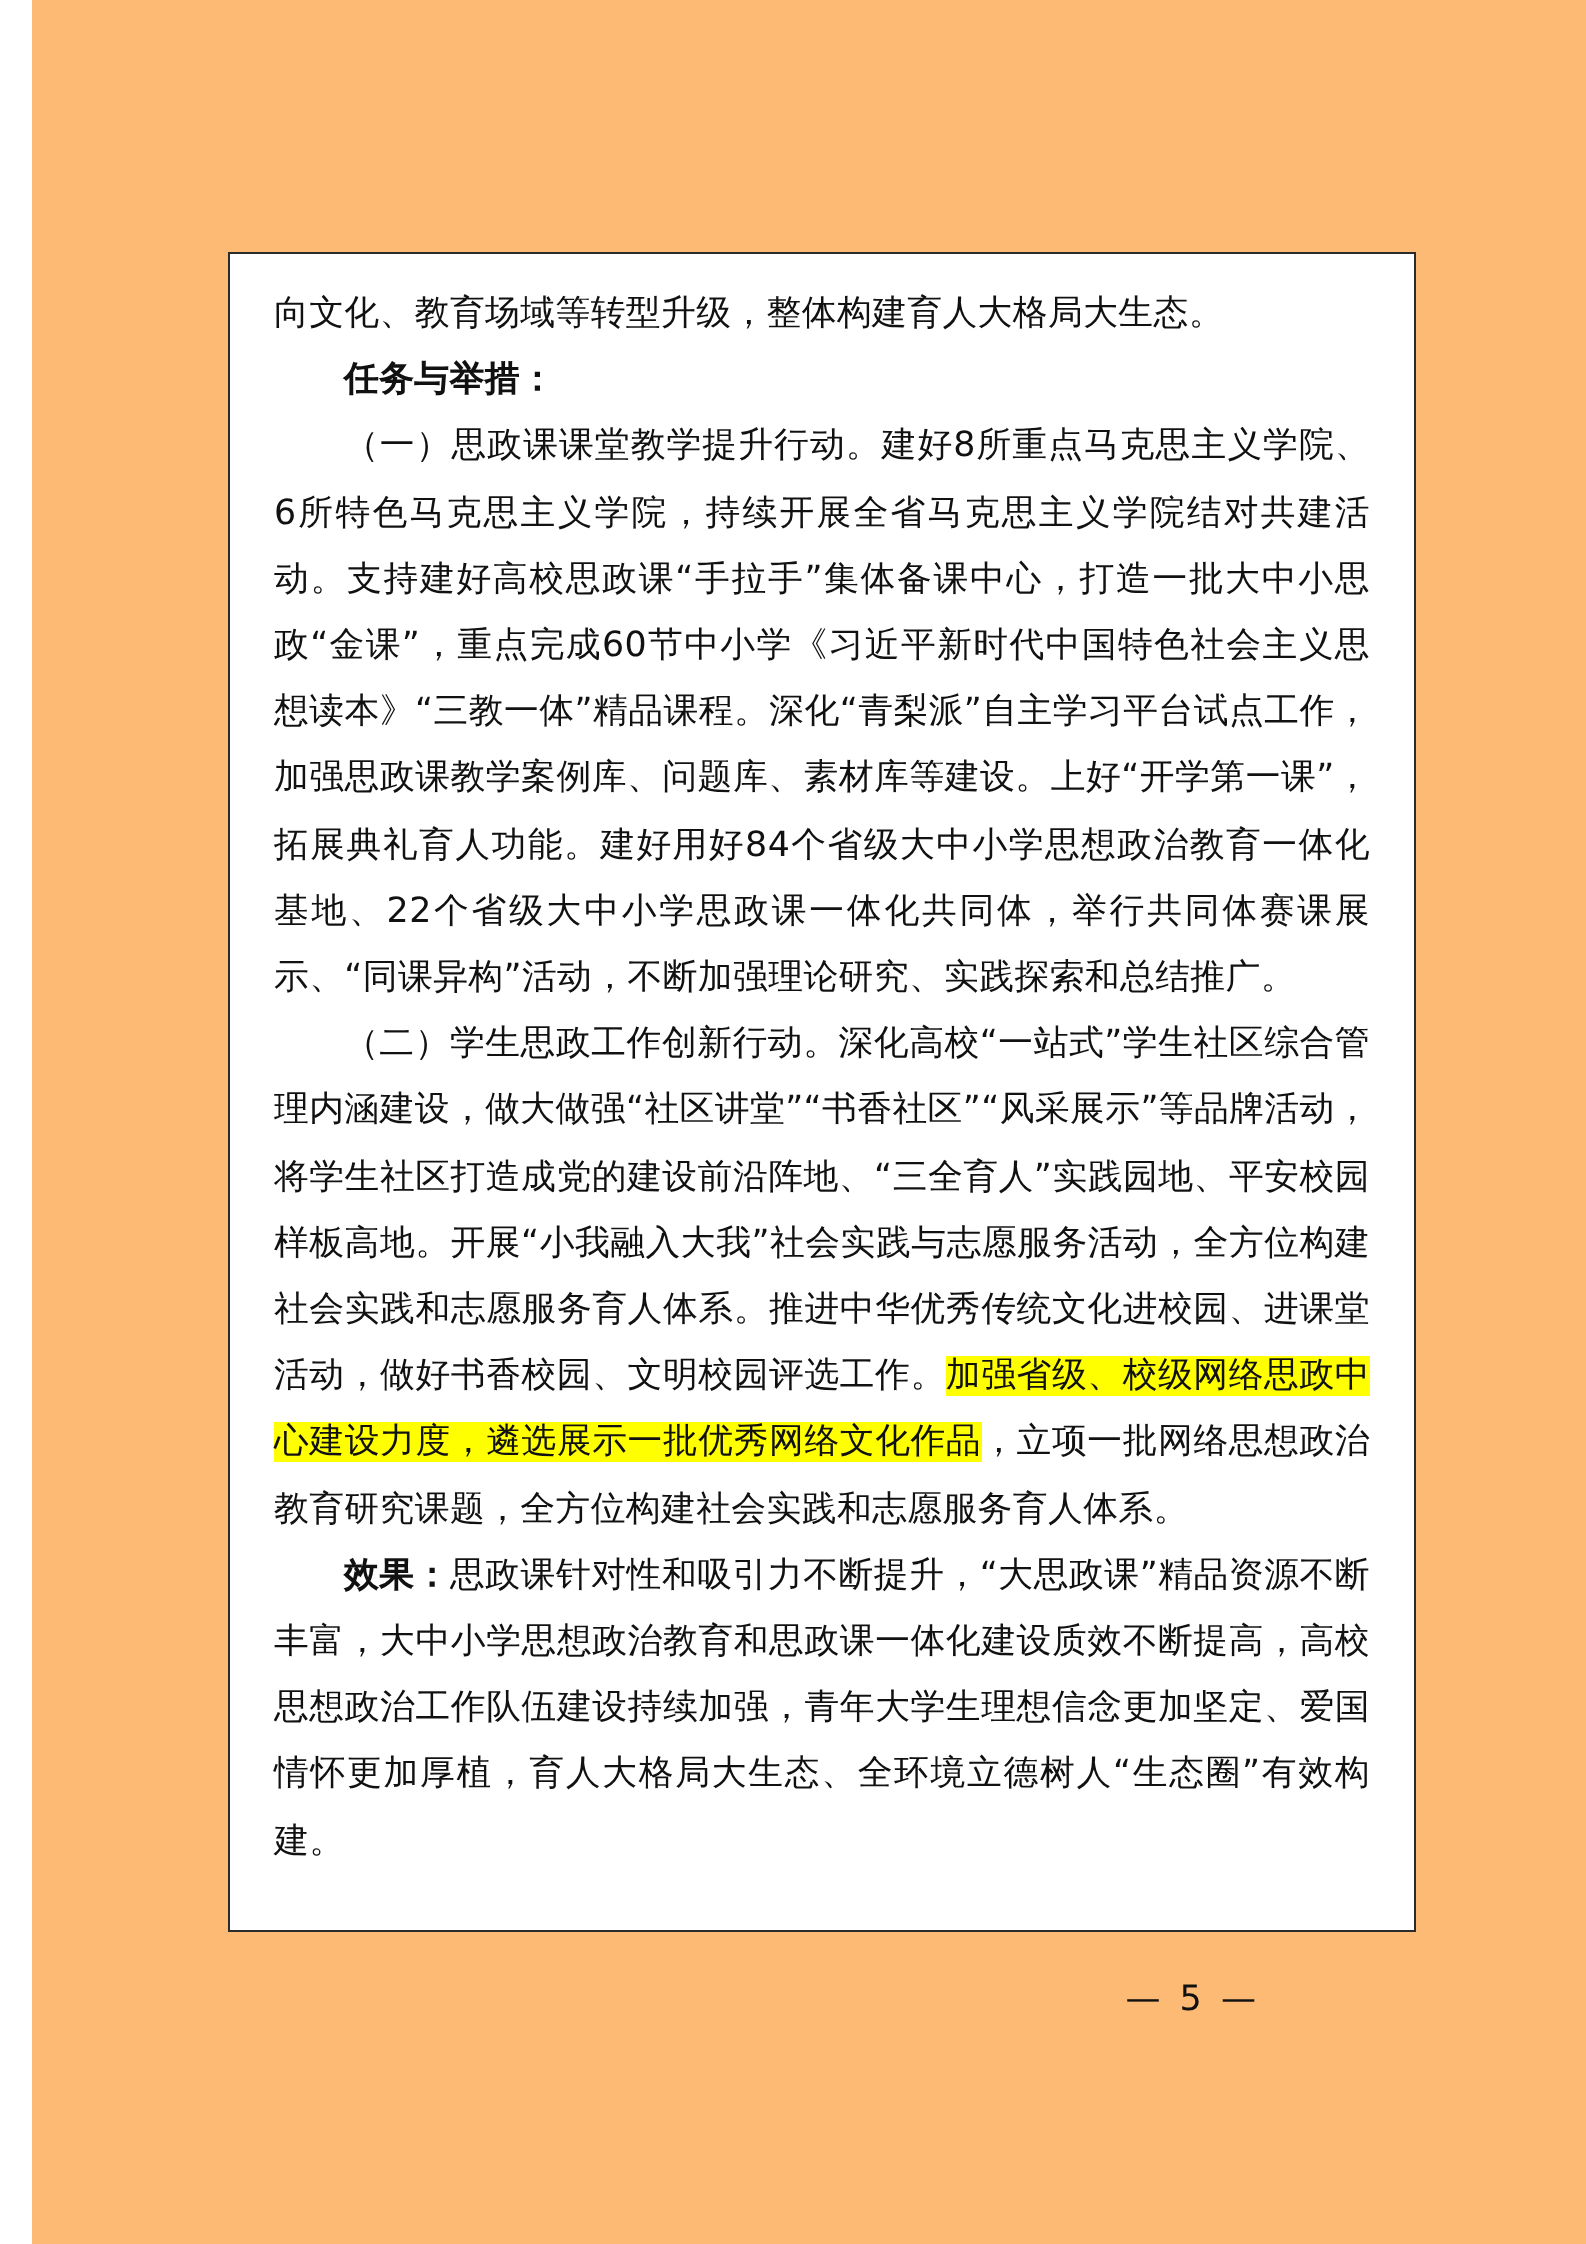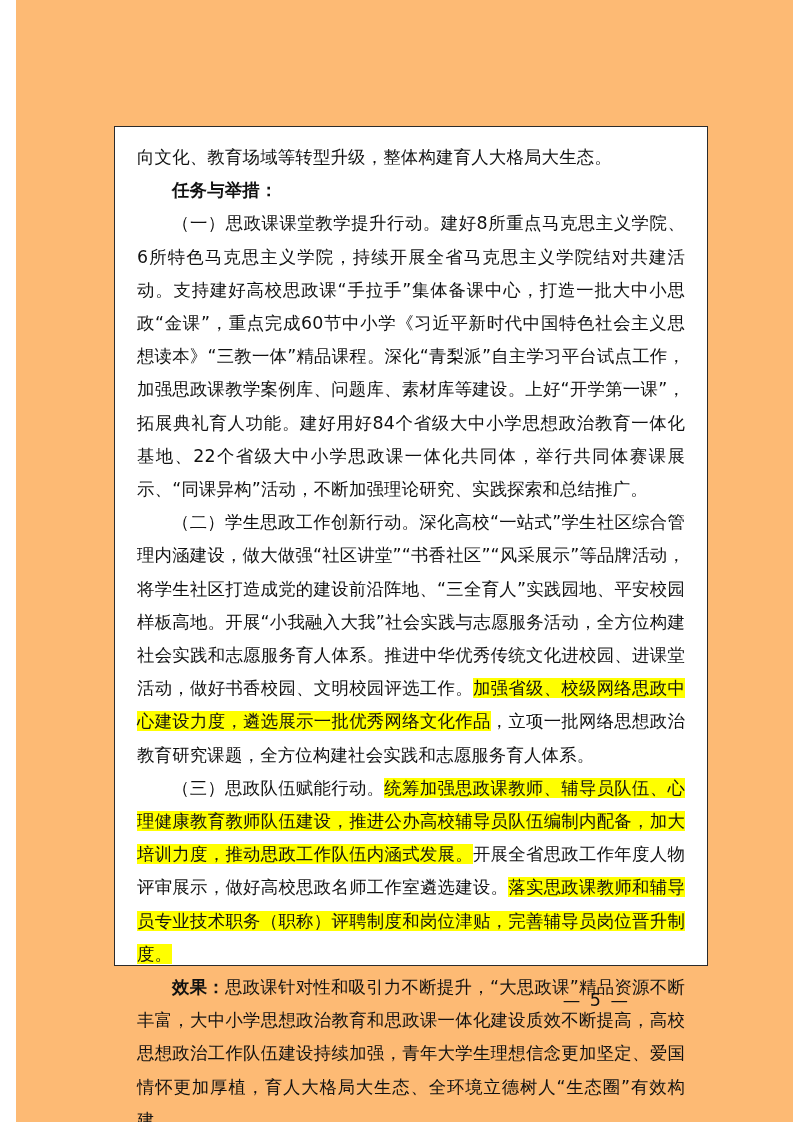--- a/index.html
+++ b/index.html
@@ -71,20 +71,19 @@
 <body>
 
 <div class="page">
 
   <div class="doc-frame">
     <div class="doc-body" id="doc-body">
         <p><span>向文化、教育场域等转型升级，整体构建育人大格局大生态。</span></p>
         <p class="indent"><span class="bold">任务与举措：</span></p>
         <p class="indent"><span>（一）思政课课堂教学提升行动。建好8所重点马克思主义学院、6所特色马克思主义学院，持续开展全省马克思主义学院结对共建活动。支持建好高校思政课“手拉手”集体备课中心，打造一批大中小思政“金课”，重点完成60节中小学《习近平新时代中国特色社会主义思想读本》“三教一体”精品课程。深化“青梨派”自主学习平台试点工作，加强思政课教学案例库、问题库、素材库等建设。上好“开学第一课”，拓展典礼育人功能。建好用好84个省级大中小学思想政治教育一体化基地、22个省级大中小学思政课一体化共同体，举行共同体赛课展示、“同课异构”活动，不断加强理论研究、实践探索和总结推广。</span></p>
         <p class="indent"><span>（二）学生思政工作创新行动。深化高校“一站式”学生社区综合管理内涵建设，做大做强“社区讲堂”“书香社区”“风采展示”等品牌活动，将学生社区打造成党的建设前沿阵地、“三全育人”实践园地、平安校园样板高地。开展“小我融入大我”社会实践与志愿服务活动，全方位构建社会实践和志愿服务育人体系。推进中华优秀传统文化进校园、进课堂活动，做好书香校园、文明校园评选工作。</span><span class="hl">加强省级、校级网络思政中心建设力度，遴选展示一批优秀网络文化作品</span><span>，立项一批网络思想政治教育研究课题，全方位构建社会实践和志愿服务育人体系。</span></p>
-        <p class="indent"><span>（三）思政队伍赋能行动。</span><span class="hl">统筹加强思政课教师、辅导员队伍、心理健康教育教师队伍建设，推进公办高校辅导员队伍编制内配备，加大培训力度，推动思政工作队伍内涵式发展。</span><span>开展全省思政工作年度人物评审展示，做好高校思政名师工作室遴选建设。</span><span class="hl">落实思政课教师和辅导员专业技术职务（职称）评聘制度和岗位津贴，完善辅导员岗位晋升制度。</span></p>
         <p class="indent"><span class="bold">效果：</span><span>思政课针对性和吸引力不断提升，“大思政课”精品资源不断丰富，大中小学思想政治教育和思政课一体化建设质效不断提高，高校思想政治工作队伍建设持续加强，青年大学生理想信念更加坚定、爱国情怀更加厚植，育人大格局大生态、全环境立德树人“生态圈”有效构建。</span></p>
       </div>
   </div>
 
   <div class="pagenum">— 5 —</div>
 
 </div>
 
 </body></html>

